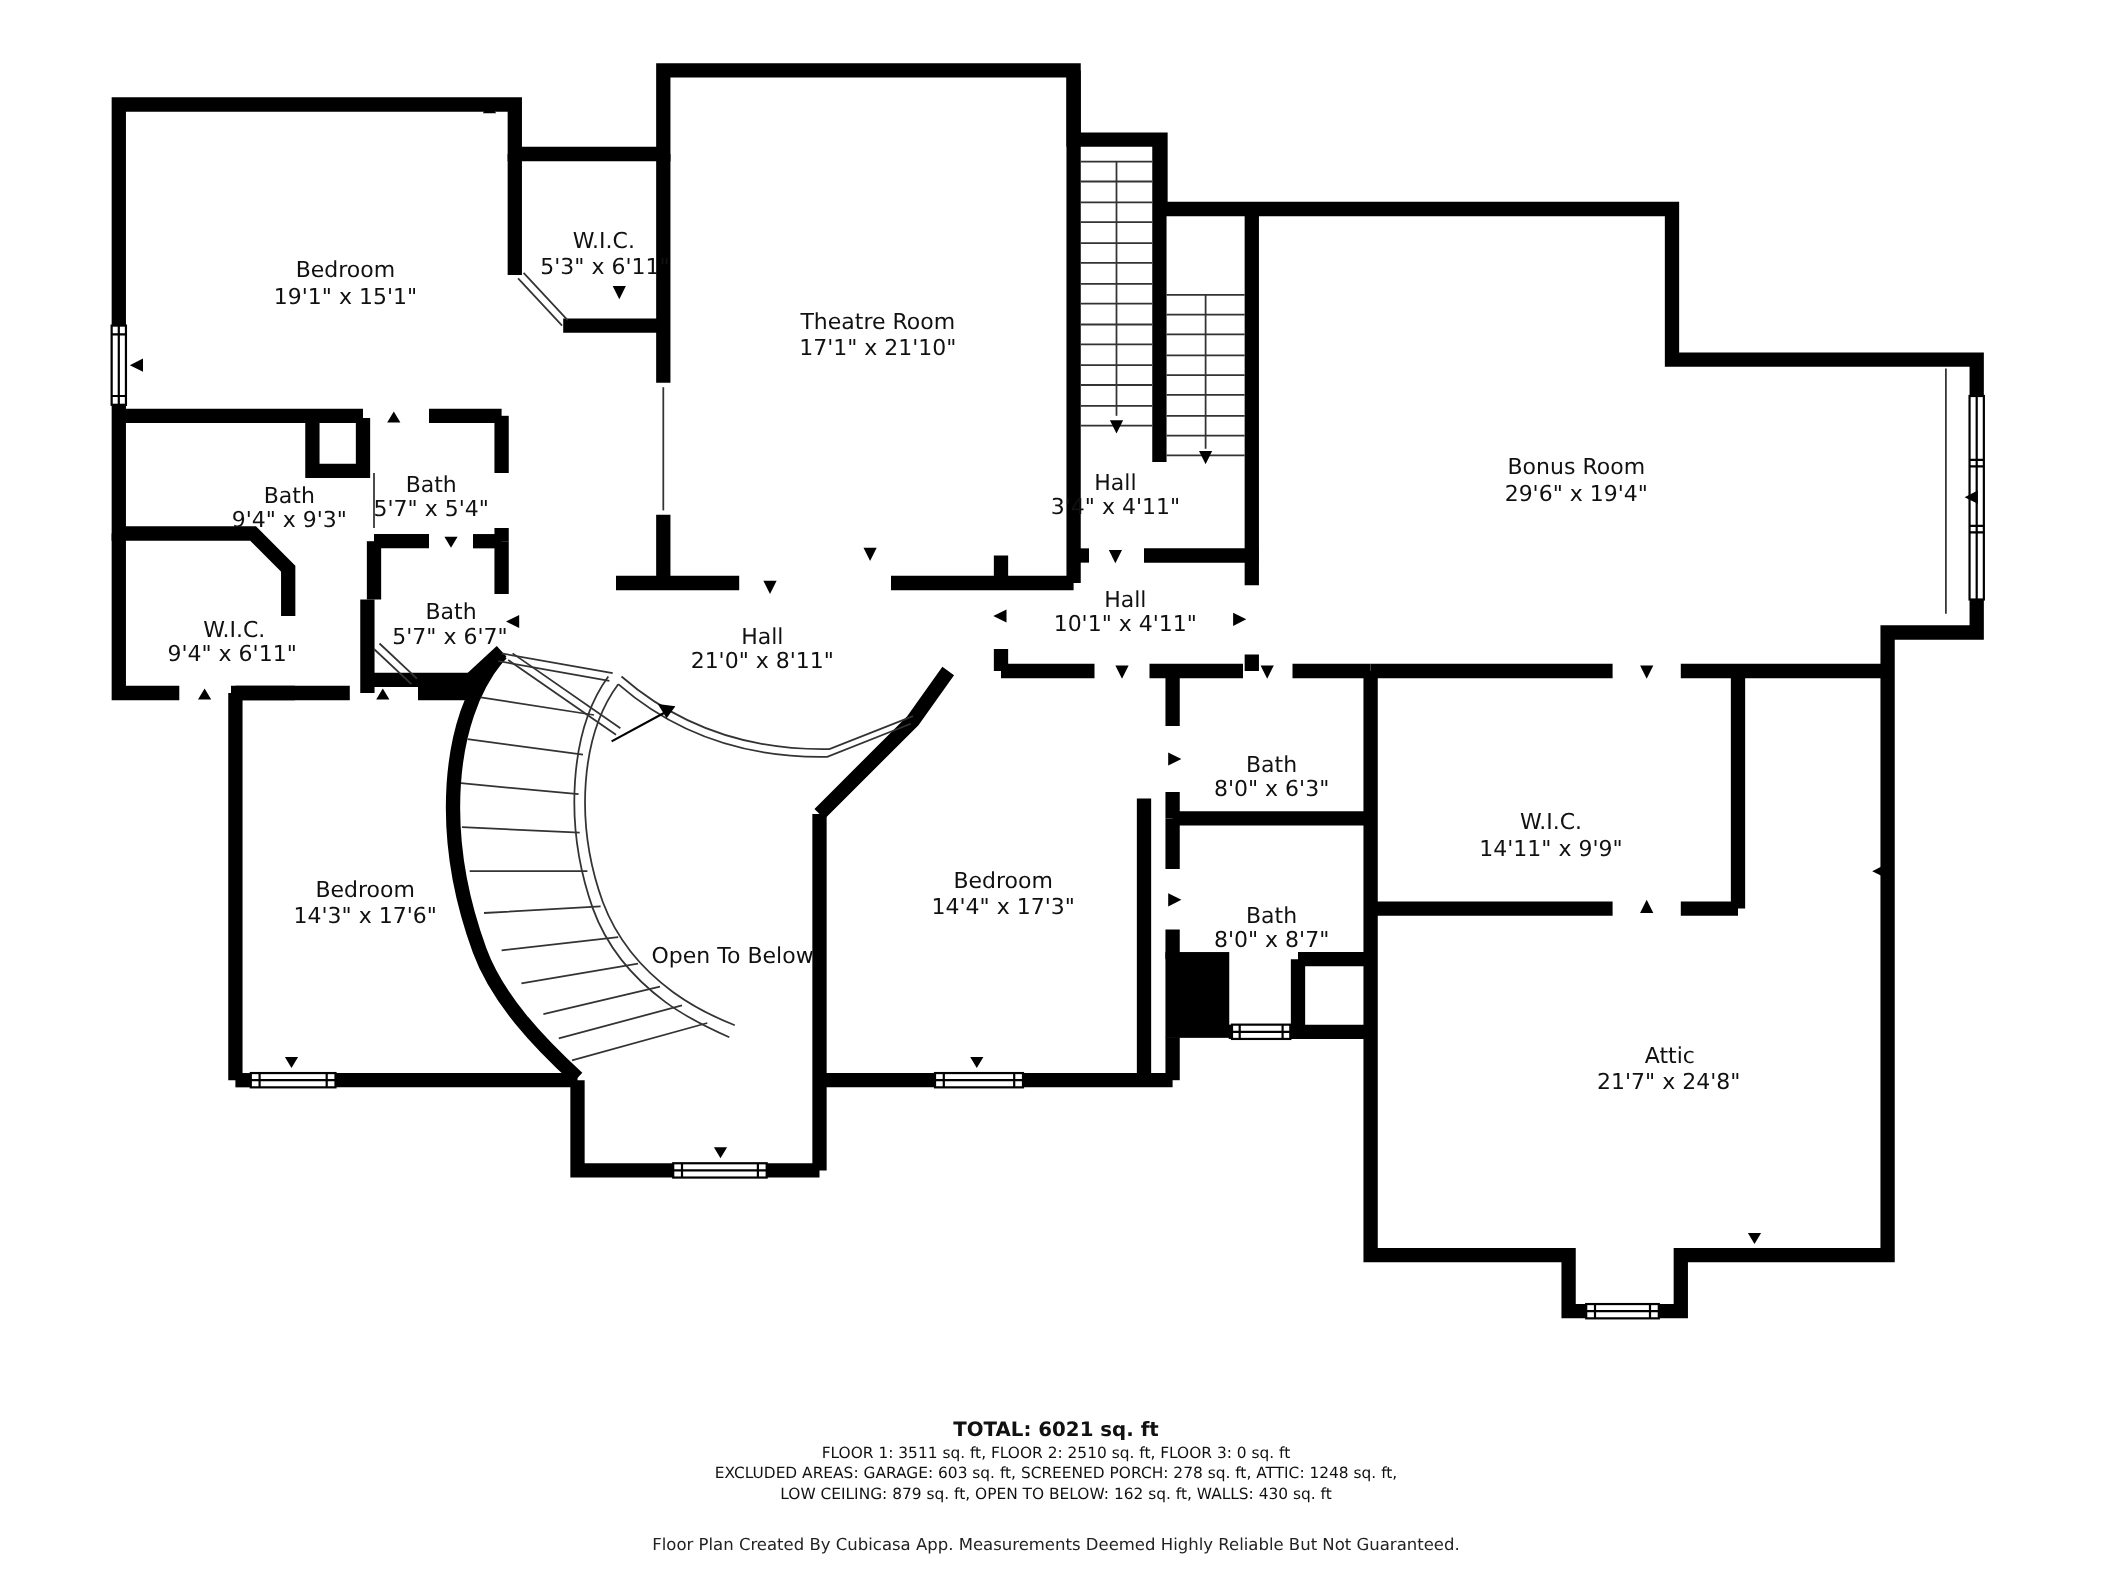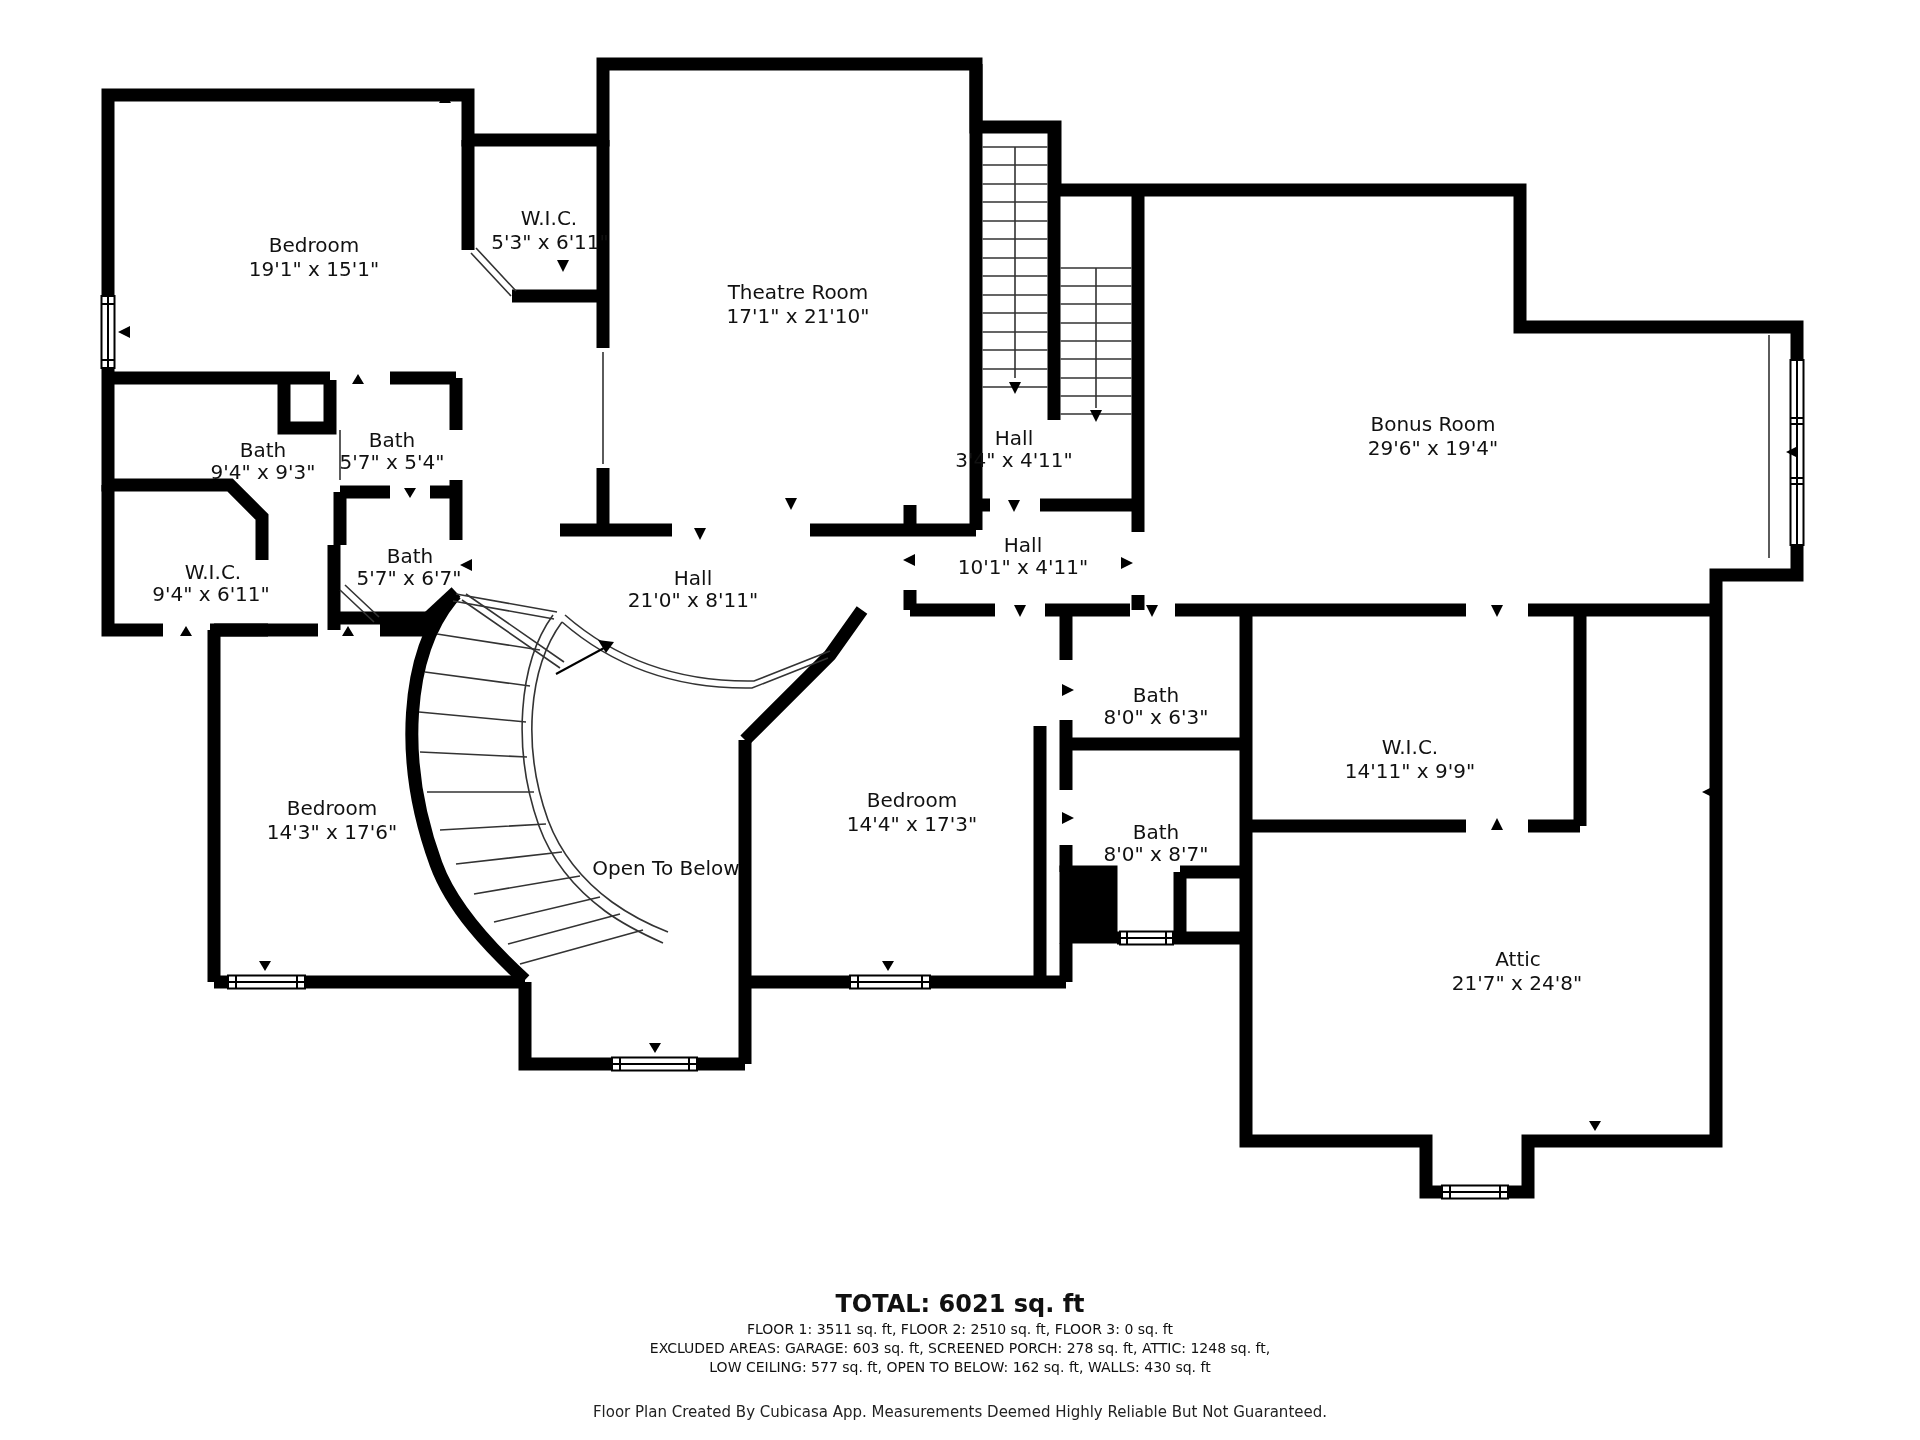--- a/index.html
+++ b/index.html
@@ -1,20 +1,20 @@
 <!DOCTYPE html>
 <html><head>
 <meta charset="utf-8">
 <style>
   html,body{margin:0;padding:0;background:#fff;}
   .page{position:relative;width:1920px;height:1440px;background:#fff;overflow:hidden;
         font-family:"DejaVu Sans",sans-serif;}
   .plan-svg{position:absolute;left:0;top:0;}
   .footer{position:absolute;left:0;top:1288px;width:1920px;text-align:center;color:#111;}
-  .footer .total{font-size:24px;font-weight:bold;line-height:1.35;}
+  .footer .total{font-size:18px;font-weight:bold;line-height:1.35;}
   .footer .line{font-size:14px;line-height:1.35;}
   .footer .note{font-size:15px;margin-top:26px;color:#222;}
   text{fill:#111;}
   .room-name,.room-dims{font-size:20px;}
   .wall{stroke:#000;stroke-width:13;fill:none;stroke-linecap:butt;stroke-linejoin:miter;}
   .thin{stroke:#333;stroke-width:1.6;fill:none;}
   .thin2{stroke:#000;stroke-width:2;fill:none;}
   .winrect{fill:#fff;stroke:#000;stroke-width:2;}
   .arrow{fill:#000;}
 </style>
@@ -257,17 +257,17 @@
 
     <text class="room-name" x="1518" y="966">Attic</text>
     <text class="room-dims" x="1517" y="990">21'7" x 24'8"</text>
   </g>
 </svg>
 
   <div class="footer">
     <div class="total">TOTAL: 6021 sq. ft</div>
     <div class="line">FLOOR 1: 3511 sq. ft, FLOOR 2: 2510 sq. ft, FLOOR 3: 0 sq. ft</div>
     <div class="line">EXCLUDED AREAS: GARAGE: 603 sq. ft, SCREENED PORCH: 278 sq. ft, ATTIC: 1248 sq. ft,</div>
-    <div class="line">LOW CEILING: 577 sq. ft, OPEN TO BELOW: 162 sq. ft, WALLS: 430 sq. ft</div>
+    <div class="line">LOW CEILING: 879 sq. ft, OPEN TO BELOW: 162 sq. ft, WALLS: 430 sq. ft</div>
     <div class="note">Floor Plan Created By Cubicasa App. Measurements Deemed Highly Reliable But Not Guaranteed.</div>
   </div>
 
 </div>
 
 </body></html>

